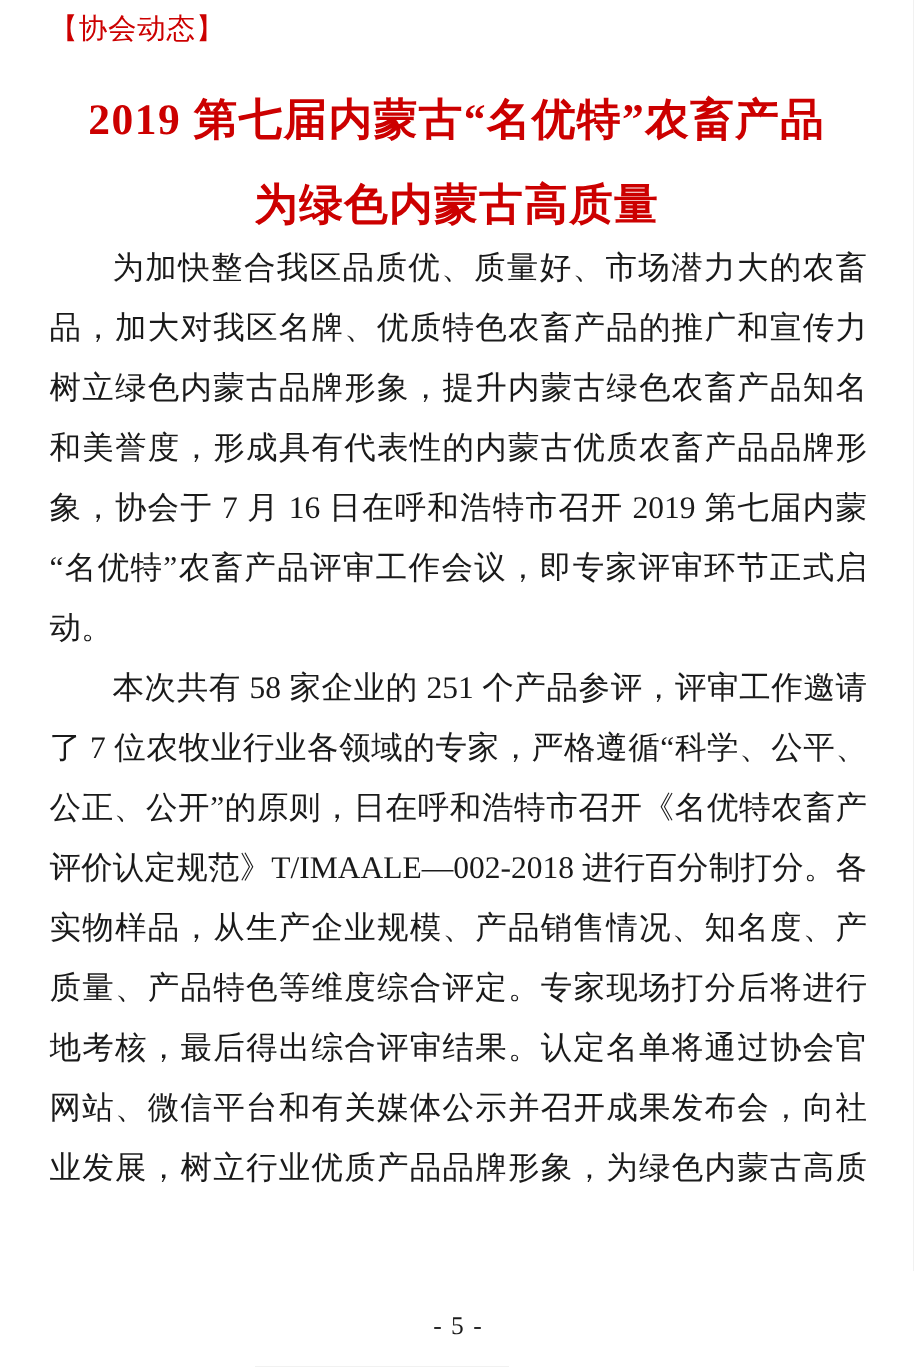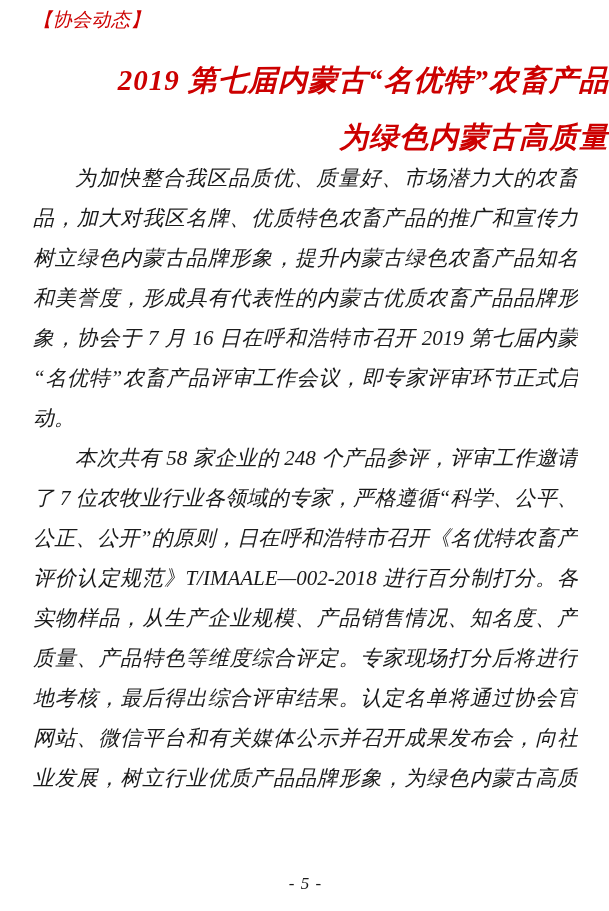--- a/index.html
+++ b/index.html
@@ -5,38 +5,37 @@
   * { margin: 0; padding: 0; box-sizing: border-box; }
   html, body { background: #e8e8e8; }
   .page {
     position: relative;
     width: 609px;
     height: 911px;
     margin: 0 auto;
     background: #ffffff;
     overflow: hidden;
     font-family: "Liberation Serif", "DejaVu Serif", serif;
-    font-style: italic;
   }
   .section-tag {
     position: absolute;
     left: 33px;
     top: 8px;
     font-family: "Liberation Sans", "DejaVu Sans", sans-serif;
     font-size: 19px;
     line-height: 24px;
     color: #cc0000;
     letter-spacing: 0.5px;
   }
   .doc-title {
     position: absolute;
     left: 0;
     right: 0;
     top: 52px;
-    text-align: right;
+    text-align: center;
     color: #cc0000;
     font-weight: bold;
     font-size: 29px;
     letter-spacing: 1px;
   }
   .doc-title .t-line {
     line-height: 57px;
     height: 57px;
   }
   .doc-body {
@@ -84,21 +83,21 @@
     <div class="paragraph">
       <div class="body-line indent">为加快整合我区品质优、质量好、市场潜力大的农畜产</div>
       <div class="body-line">品，加大对我区名牌、优质特色农畜产品的推广和宣传力度，</div>
       <div class="body-line">树立绿色内蒙古品牌形象，提升内蒙古绿色农畜产品知名度</div>
       <div class="body-line">和美誉度，形成具有代表性的内蒙古优质农畜产品品牌形</div>
       <div class="body-line">象，协会于 7 月 16 日在呼和浩特市召开 2019 第七届内蒙古</div>
       <div class="body-line">“名优特”农畜产品评审工作会议，即专家评审环节正式启</div>
       <div class="body-line short-last">动。</div>
     </div>
     <div class="paragraph">
-      <div class="body-line indent">本次共有 58 家企业的 248 个产品参评，评审工作邀请</div>
+      <div class="body-line indent">本次共有 58 家企业的 251 个产品参评，评审工作邀请</div>
       <div class="body-line">了 7 位农牧业行业各领域的专家，严格遵循“科学、公平、</div>
       <div class="body-line">公正、公开”的原则，日在呼和浩特市召开《名优特农畜产品</div>
       <div class="body-line">评价认定规范》T/IMAALE—002-2018 进行百分制打分。各专</div>
       <div class="body-line">实物样品，从生产企业规模、产品销售情况、知名度、产品</div>
       <div class="body-line">质量、产品特色等维度综合评定。专家现场打分后将进行实</div>
       <div class="body-line">地考核，最后得出综合评审结果。认定名单将通过协会官方</div>
       <div class="body-line">网站、微信平台和有关媒体公示并召开成果发布会，向社会</div>
       <div class="body-line">业发展，树立行业优质产品品牌形象，为绿色内蒙古高质量</div>
     </div>
   </div>

